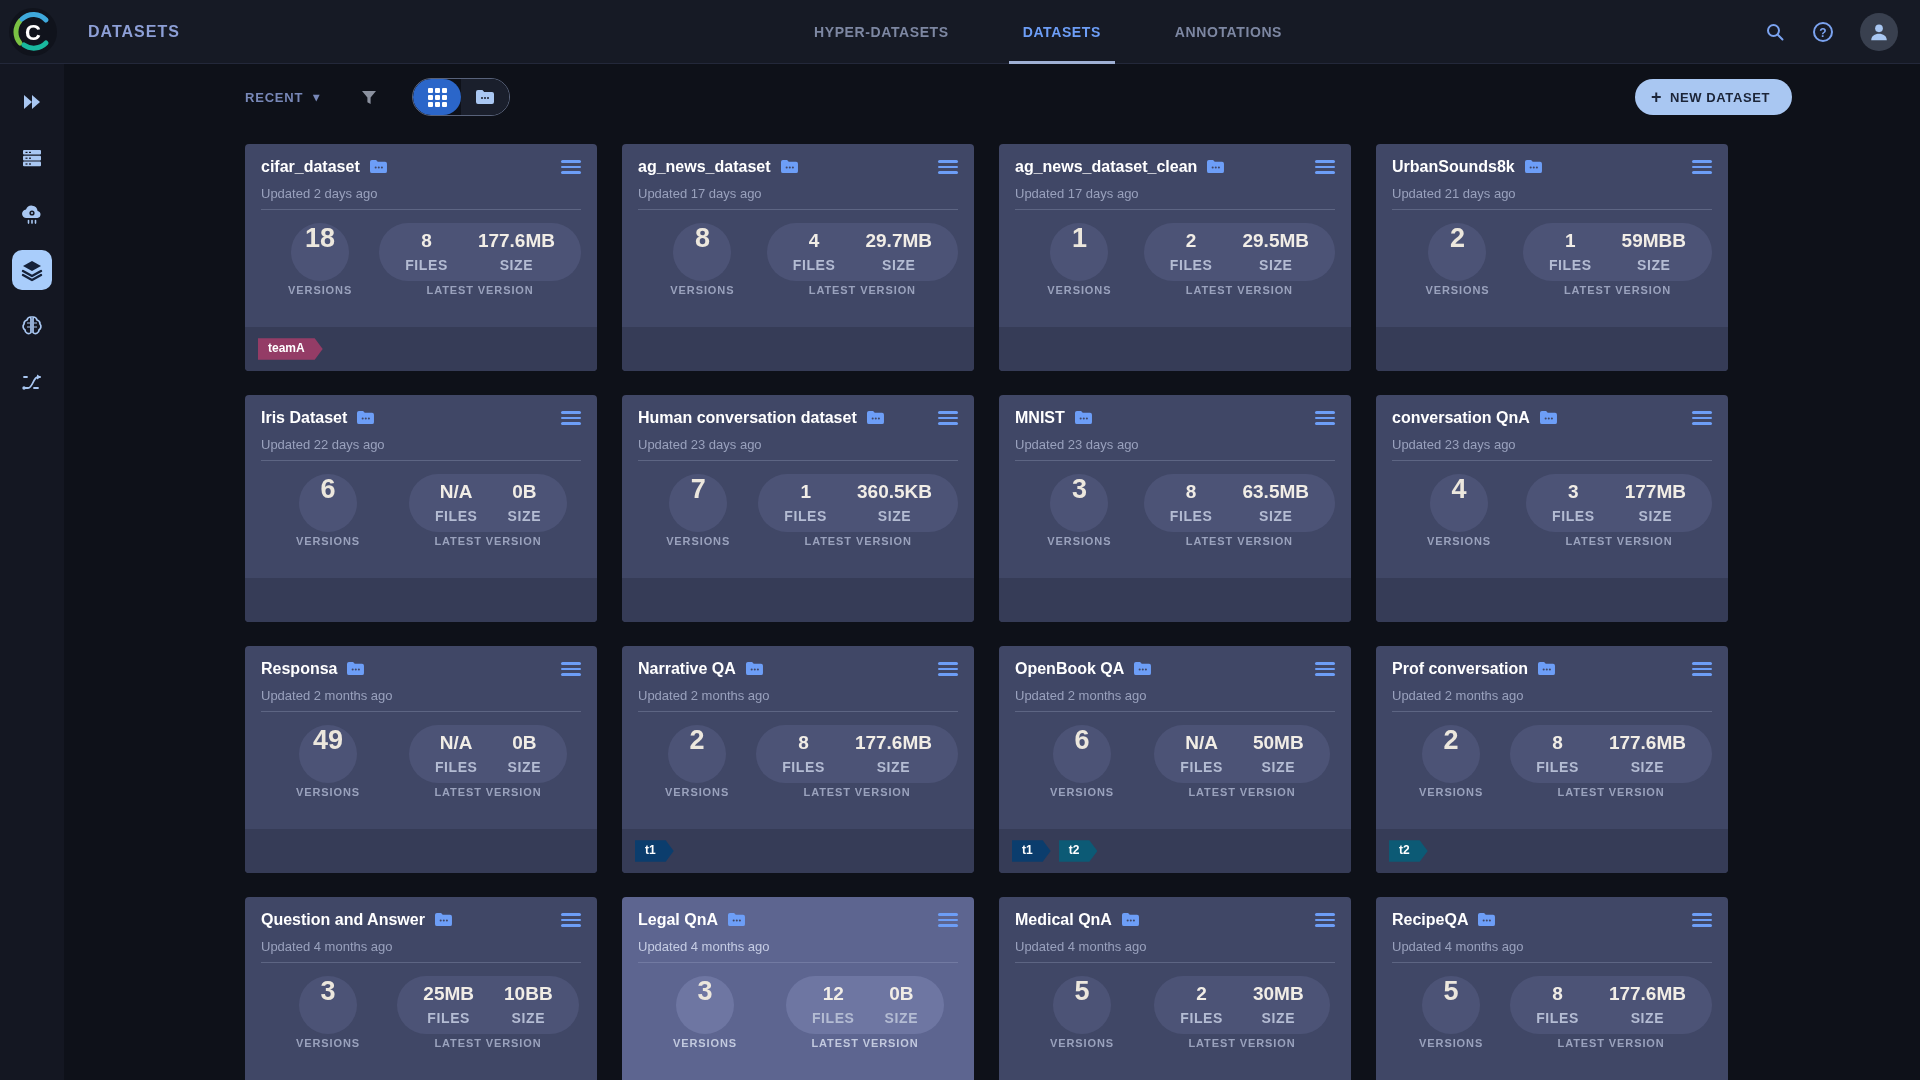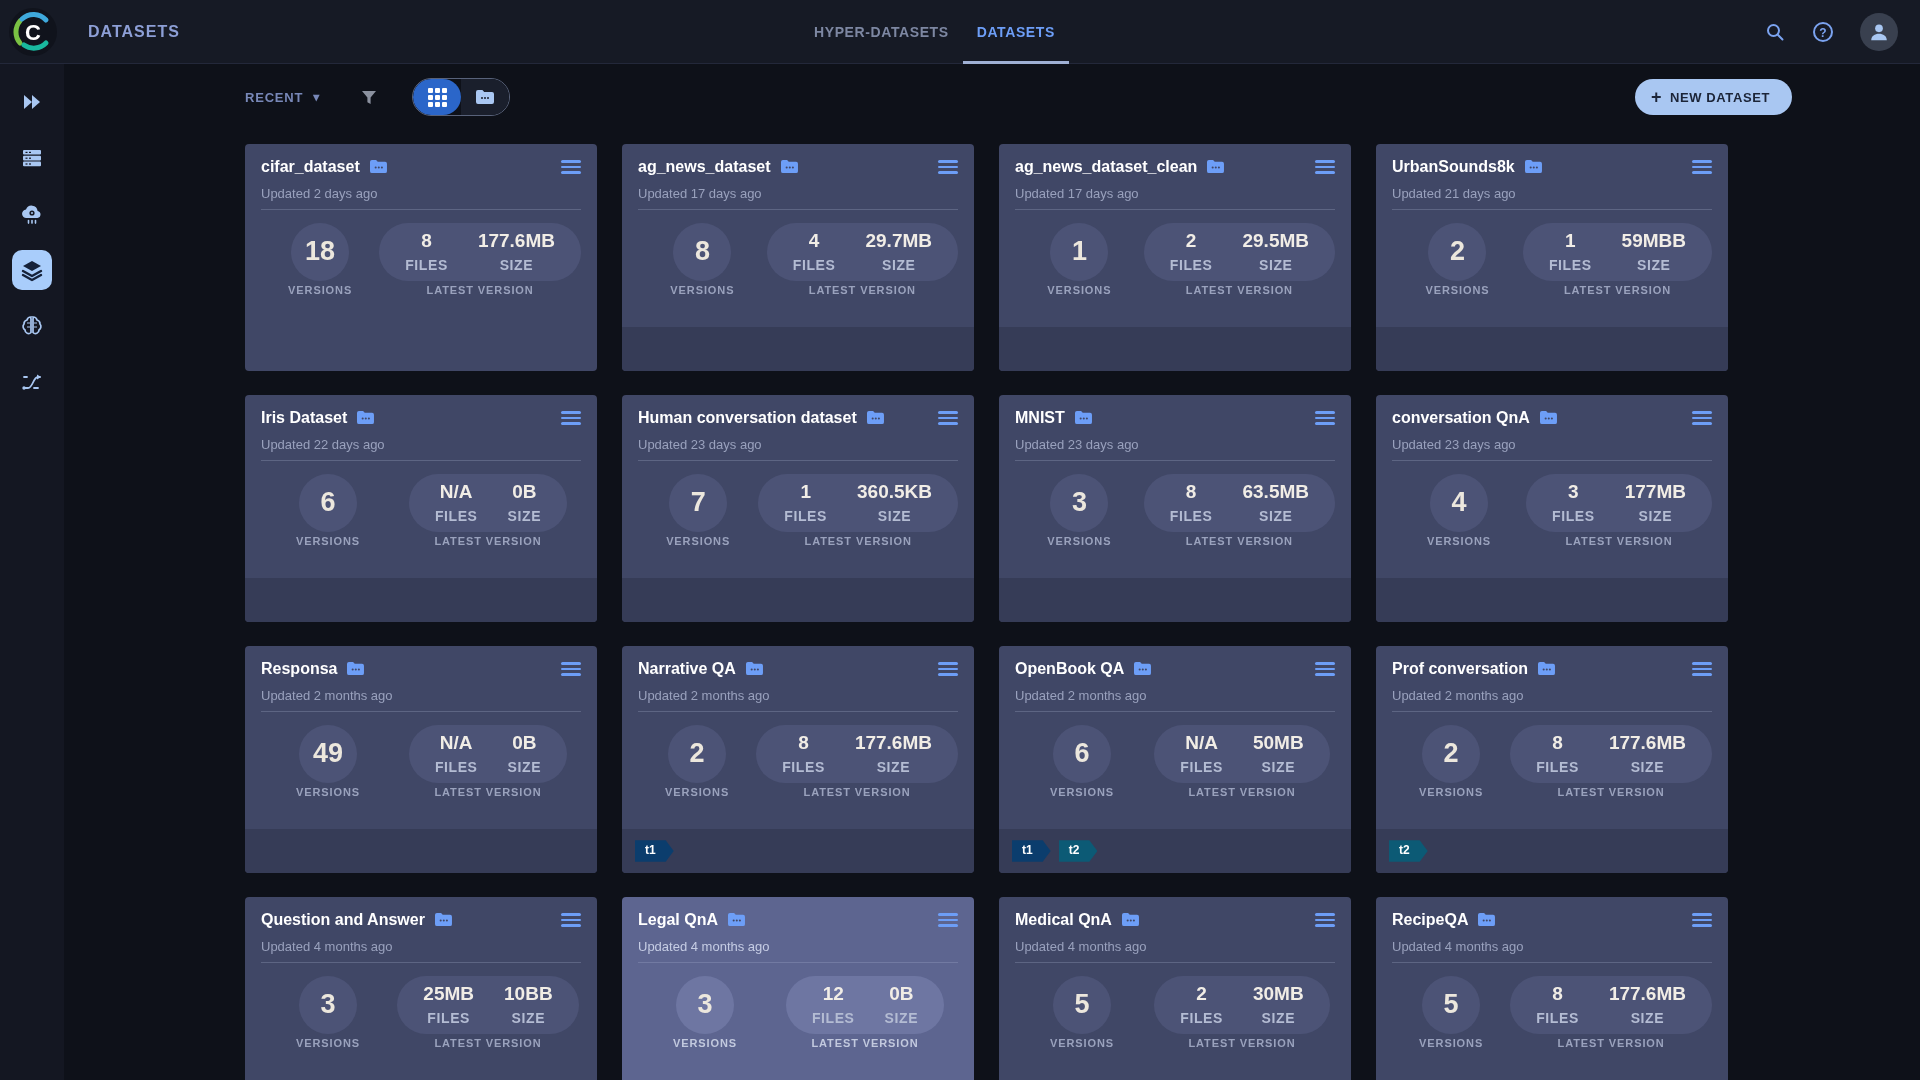--- a/index.html
+++ b/index.html
@@ -5,21 +5,21 @@
   * { margin:0; padding:0; box-sizing:border-box; }
   html,body { width:1920px; height:1080px; overflow:hidden; background:#0e1119;
     font-family:"Liberation Sans", sans-serif; }
 
   
   .header { position:fixed; top:0; left:0; width:1920px; height:64px; background:#161a25;
     border-bottom:1px solid #23283a; display:flex; align-items:center; z-index:10; }
   .logo { position:absolute; left:8px; top:7px; width:50px; height:50px; }
   .page-title { position:absolute; left:88px; font-size:16px; font-weight:bold;
     letter-spacing:1px; color:#8d9fd6; }
-  .tabs { position:absolute; left:800px; top:0; height:48px; display:flex; }
+  .tabs { position:absolute; left:800px; top:0; height:48px; display:flex; gap:46px; }
   .tab { height:64px; display:flex; align-items:center; padding:0 14px; font-size:14px;
     font-weight:bold; letter-spacing:.6px; color:#7d87a2; cursor:pointer; position:relative; }
   .tab.active { color:#6d9ef7; }
   .tab.active::after { content:""; position:absolute; left:0; right:0; bottom:0; height:3px;
     background:#9fb0d4; }
   .header-icons { position:absolute; right:22px; display:flex; align-items:center; gap:26px; }
   .hicon { width:22px; height:22px; display:flex; align-items:center; justify-content:center; cursor:pointer; }
   .avatar { width:38px; height:38px; border-radius:50%; background:#39404f; display:flex;
     align-items:center; justify-content:center; cursor:pointer; }
 
@@ -61,21 +61,21 @@
   .title-row { display:flex; align-items:center; gap:9px; }
   .ds-name { color:#ffffff; font-size:16px; font-weight:bold; white-space:nowrap; }
   .menu-ic { margin-left:auto; display:flex; flex-direction:column; gap:3px; padding:3px 0; cursor:pointer; }
   .menu-ic i { display:block; width:20px; height:2.5px; background:#6d9ef7; border-radius:2px; }
   .updated { margin-top:9px; font-size:13px; color:var(--mut); }
   .divider { margin-top:8px; border-top:1px solid rgba(170,180,210,.28); }
   .stats { display:flex; margin-top:13px; }
   .stat-versions { width:134px; display:flex; flex-direction:column; align-items:center; }
   .stat-latest { flex:1; display:flex; flex-direction:column; align-items:center; }
   .circle { width:58px; height:58px; border-radius:50%; background:var(--stat); display:flex;
-    align-items:center; justify-content:center; }
+    justify-content:center; }
   .circle span { color:#ece7dd; font-size:27px; font-weight:bold; }
   .pill { background:var(--stat); border-radius:30px; min-height:57px; display:inline-flex;
     align-items:center; justify-content:center; gap:30px; padding:8px 26px; }
   .pill-col { display:flex; flex-direction:column; align-items:center; }
   .pill-val { color:#f1ede6; font-size:19px; font-weight:bold; line-height:1.1; }
   .pill-label { margin-top:6px; font-size:14px; font-weight:bold; color:#b4bcd3; letter-spacing:.6px; }
   .stat-label { margin-top:3px; font-size:11px; font-weight:bold; color:var(--lab); letter-spacing:.9px; }
   .card-footer { height:44px; min-height:44px; background:var(--foot); display:flex;
     align-items:center; padding:0 13px; gap:8px; }
   .tag { color:#fff; font-size:12px; font-weight:bold; padding:3px 18px 4px 10px; line-height:1.2;
@@ -94,20 +94,21 @@
       <path d="M14 12 A17 17 0 0 1 38 13" stroke="#3fa9dc" stroke-width="5" fill="none" stroke-linecap="round"></path>
       <path d="M38 36 A17 17 0 0 1 16 38" stroke="#19b89e" stroke-width="5" fill="none" stroke-linecap="round"></path>
       <text x="25" y="33" text-anchor="middle" font-family="Liberation Sans" font-size="22" font-weight="bold" fill="#ffffff">C</text>
     </svg>
   </div>
   <div class="page-title">DATASETS</div>
 
   <div class="tabs">
     <div class="tab">HYPER-DATASETS</div>
     <div class="tab active">DATASETS</div>
+    <div class="tab">ANNOTATIONS</div>
   </div>
 
   <div class="header-icons">
     <div class="hicon">
       <svg width="20" height="20" viewBox="0 0 20 20">
           <circle cx="8.5" cy="8.5" r="5.5" stroke="#7ba3f0" stroke-width="2" fill="none"></circle>
           <line x1="12.8" y1="12.8" x2="17.5" y2="17.5" stroke="#7ba3f0" stroke-width="2" stroke-linecap="round"></line>
         </svg>
     </div>
     <div class="hicon">
@@ -252,20 +253,23 @@
             </div>
             <div class="pill-col">
               <span class="pill-val">177.6MB</span>
               <span class="pill-label">SIZE</span>
             </div>
           </div>
           <div class="stat-label">LATEST VERSION</div>
         </div>
       </div>
     </div>
+    <div class="card-footer">
+          <span class="tag" style="background: rgb(148, 60, 102);">teamA</span>
+        </div>
   </div>
 
   <div class="card">
     <div class="card-main">
       <div class="title-row">
         <span class="ds-name">ag_news_dataset</span>
         <svg width="19" height="16" viewBox="0 0 20 17">
           <path d="M1 3a2 2 0 0 1 2-2h4.4l1.8 2H17a2 2 0 0 1 2 2v8a2 2 0 0 1-2 2H3a2 2 0 0 1-2-2V3z" fill="#6d9ef7"></path>
           <circle cx="7" cy="9" r="1.1" fill="#404766"></circle>
               <circle cx="10.3" cy="9" r="1.1" fill="#404766"></circle>

